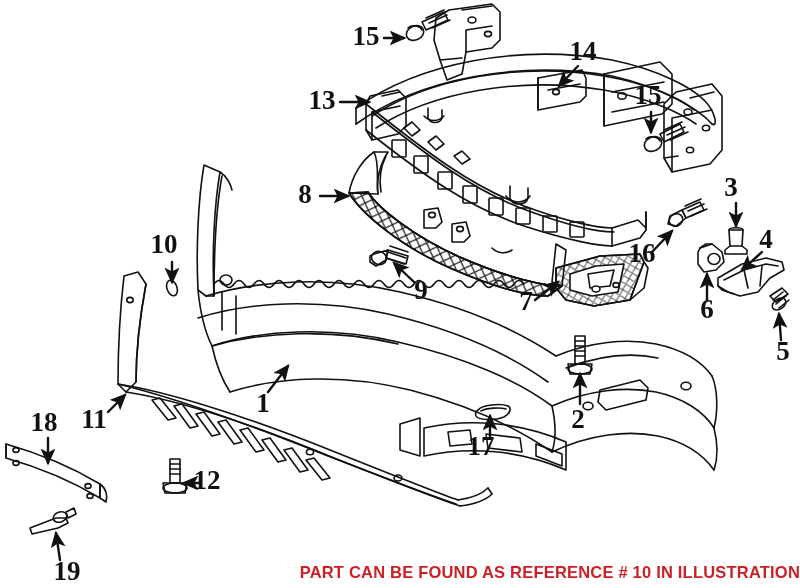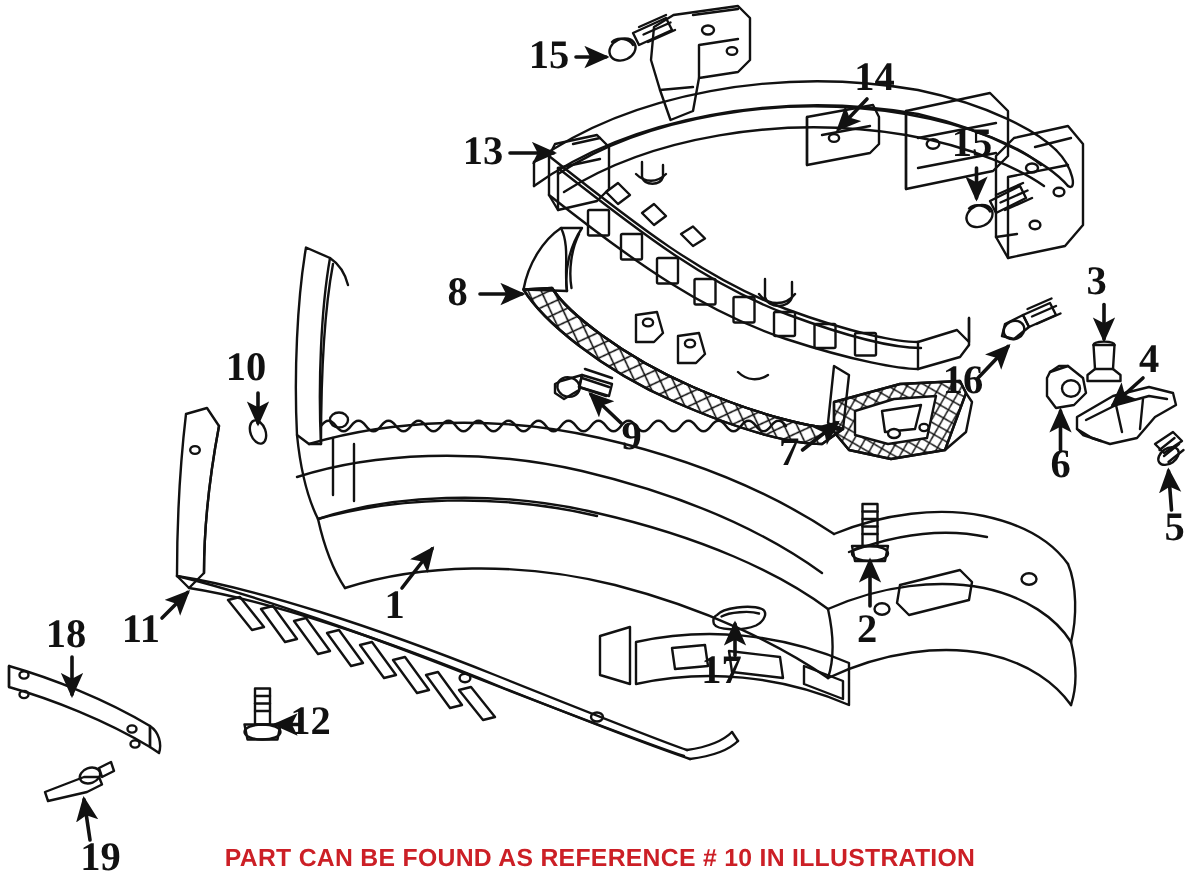--- a/index.html
+++ b/index.html
@@ -30,21 +30,21 @@
     font-size: 27px;
     font-weight: 700;
     fill: #111111;
     stroke: none;
   }
   .footer-note {
     position: absolute;
     left: 0;
     right: 0;
     bottom: 6px;
-    text-align: center;
+    text-align: right;
     color: #cc1f26;
     font-family: "Liberation Sans", "DejaVu Sans", sans-serif;
     font-size: 16.5px;
     font-weight: 700;
     letter-spacing: 0.2px;
     white-space: nowrap;
   }
   svg text { user-select: none; }
 </style>
 </head>

